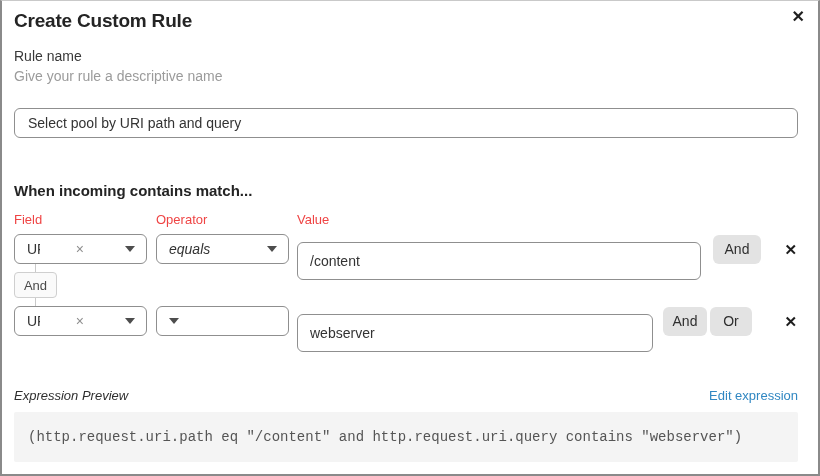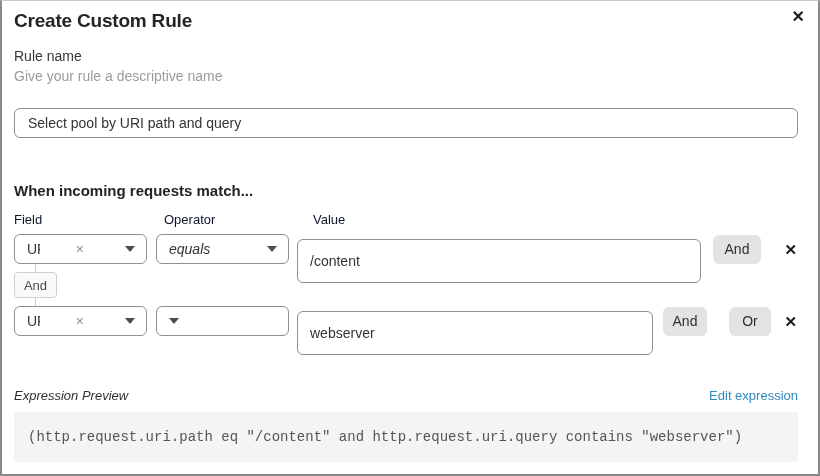--- a/index.html
+++ b/index.html
@@ -68,22 +68,21 @@
   .match-heading {
     margin-top: 44px;
     font-size: 15px;
     font-weight: 700;
     color: #242424;
   }
   .col-labels {
     display: flex;
     margin-top: 13px;
     font-size: 13px;
-    color: #0f172a;
-    gap: 8px;
+    color: #ef4444;
   }
   .col-labels .col-field { width: 142px; }
   .col-labels .col-op    { width: 141px; }
   .col-labels .col-val   { flex: 1; }
   .cond-row {
     display: flex;
     align-items: center;
     margin-top: 7px;
     height: 30px;
   }
@@ -117,21 +116,21 @@
   .caret {
     width: 0; height: 0;
     border-left: 5px solid transparent;
     border-right: 5px solid transparent;
     border-top: 6px solid #4d4d4d;
     flex: none;
   }
   .op-select { margin-left: 9px; font-style: italic; }
   .val-input {
     margin-left: 8px;
-    height: 44px;
+    height: 38px;
     border: 1px solid #8f8f8f;
     border-radius: 6px;
     padding: 0 12px;
     font-size: 14px;
     color: #333;
     font-family: "Liberation Sans", sans-serif;
     outline: none;
     background: #fff;
     flex: none;
     margin-top: 24px;
@@ -144,21 +143,21 @@
     border: none;
     border-radius: 6px;
     font-size: 14px;
     color: #2f2f2f;
     cursor: pointer;
     font-family: "Liberation Sans", sans-serif;
     flex: none;
   }
   .and-1 { margin-left: 12px; width: 48px; }
   .and-2 { margin-left: 10px; width: 44px; }
-  .or-2  { margin-left: 22px; width: 42px; }
+  .or-2  { margin-left: 3px; width: 42px; }
   .del-btn {
     margin-left: auto;
     margin-right: 1px;
     background: none;
     border: none;
     font-size: 15px;
     font-weight: 700;
     color: #1c1c1c;
     cursor: pointer;
     line-height: 1;
@@ -225,21 +224,21 @@
 
   <div class="content">
     <h1 class="dialog-title">Create Custom Rule</h1>
 
     <div>
       <div class="field-label">Rule name</div>
       <div class="helper-text">Give your rule a descriptive name</div>
       <input class="name-input" type="text" value="Select pool by URI path and query" style="">
     </div>
 
-    <div class="match-heading">When incoming requests match...</div>
+    <div class="match-heading">When incoming contains match...</div>
 
     <div class="col-labels">
       <div class="col-field">Field</div>
       <div class="col-op">Operator</div>
       <div class="col-val">Value</div>
     </div>
 
     <div class="cond-row">
       <div class="select">
         <span class="sel-text">URI Path</span>

